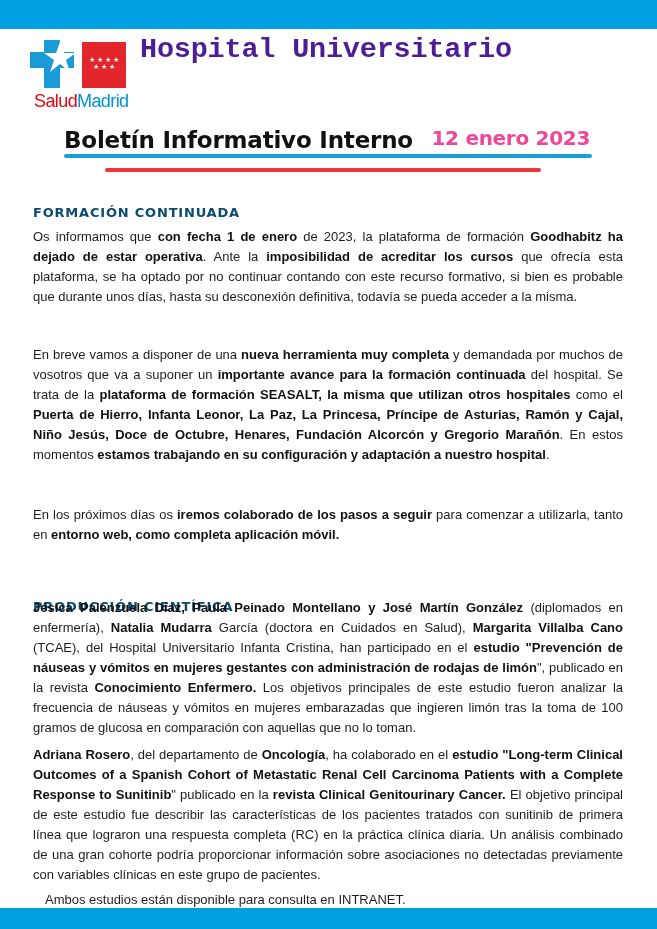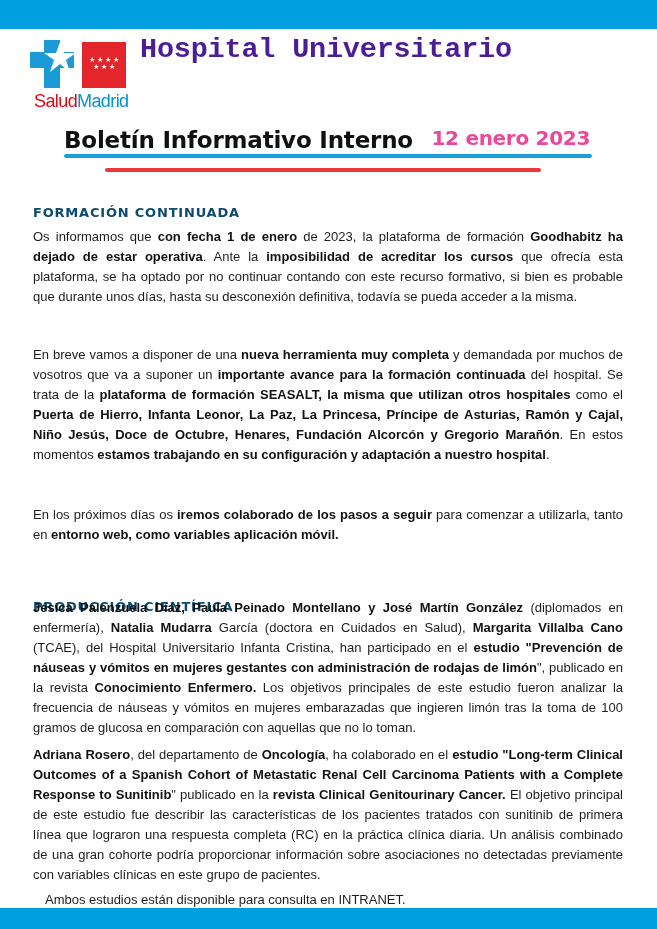--- a/index.html
+++ b/index.html
@@ -54,20 +54,20 @@
 </div>
 
 <div class="bulletin-title">Boletín Informativo Interno</div>
 <div class="bulletin-date">12 enero 2023</div>
 <div class="rule-blue"></div>
 <div class="rule-red"></div>
 
 <div class="section-title" style="top:205px;">FORMACIÓN CONTINUADA</div>
 <div class="para" style="top:227px;"><span>Os informamos que </span><b>con fecha 1 de enero</b><span> de 2023, la plataforma de formación </span><b>Goodhabitz ha dejado de estar operativa</b><span>. Ante la </span><b>imposibilidad de acreditar los cursos</b><span> que ofrecía esta plataforma, se ha optado por no continuar contando con este recurso formativo, si bien es probable que durante unos días, hasta su desconexión definitiva, todavía se pueda acceder a la misma.</span></div>
 <div class="para" style="top:345px;"><span>En breve vamos a disponer de una </span><b>nueva herramienta muy completa</b><span> y demandada por muchos de vosotros que va a suponer un </span><b>importante avance para la formación continuada</b><span> del hospital. Se trata de la </span><b>plataforma de formación SEASALT, la misma que utilizan otros hospitales</b><span> como el </span><b>Puerta de Hierro, Infanta Leonor, La Paz, La Princesa, Príncipe de Asturias, Ramón y Cajal, Niño Jesús, Doce de Octubre, Henares, Fundación Alcorcón y Gregorio Marañón</b><span>. En estos momentos </span><b>estamos trabajando en su configuración y adaptación a nuestro hospital</b><span>.</span></div>
-<div class="para" style="top:505px;"><span>En los próximos días os </span><b>iremos colaborado de los pasos a seguir</b><span> para comenzar a utilizarla, tanto en </span><b>entorno web, como variables aplicación móvil.</b></div>
+<div class="para" style="top:505px;"><span>En los próximos días os </span><b>iremos colaborado de los pasos a seguir</b><span> para comenzar a utilizarla, tanto en </span><b>entorno web, como completa aplicación móvil.</b></div>
 
 <div class="section-title" style="top:599px;">PRODUCCIÓN CIENTÍFICA</div>
 <div class="para" style="top:598px;"><b>Jésica Palenzuela Díaz, Paula Peinado Montellano y José Martín González</b><span> (diplomados en enfermería), </span><b>Natalia Mudarra</b><span> García (doctora en Cuidados en Salud), </span><b>Margarita Villalba Cano</b><span> (TCAE), del Hospital Universitario Infanta Cristina, han participado en el </span><b>estudio "Prevención de náuseas y vómitos en mujeres gestantes con administración de rodajas de limón</b><span>",  publicado en la revista </span><b>Conocimiento Enfermero.</b><span> Los objetivos principales de este estudio fueron analizar la frecuencia de náuseas y vómitos en mujeres embarazadas que ingieren limón tras la toma de 100 gramos de glucosa en comparación con aquellas que no lo toman.</span></div>
 <div class="para" style="top:745px;"><b>Adriana Rosero</b><span>, del departamento de </span><b>Oncología</b><span>, ha colaborado en el </span><b>estudio "Long-term Clinical Outcomes of a Spanish Cohort of Metastatic Renal Cell Carcinoma Patients with a Complete Response to Sunitinib</b><span>" publicado en la </span><b>revista Clinical Genitourinary Cancer.</b><span> El objetivo principal de este estudio fue describir las características de los pacientes tratados con sunitinib de primera línea que lograron una respuesta completa (RC) en la práctica clínica diaria. Un análisis combinado de una gran cohorte podría proporcionar información sobre asociaciones no detectadas previamente con variables clínicas en este grupo de pacientes.</span></div>
 <div class="para" style="top:890px;margin-left:12px;"><span>Ambos estudios están disponible para consulta en INTRANET.</span></div>
 
 <div class="bottom-bar"></div>
 
 </body></html>

